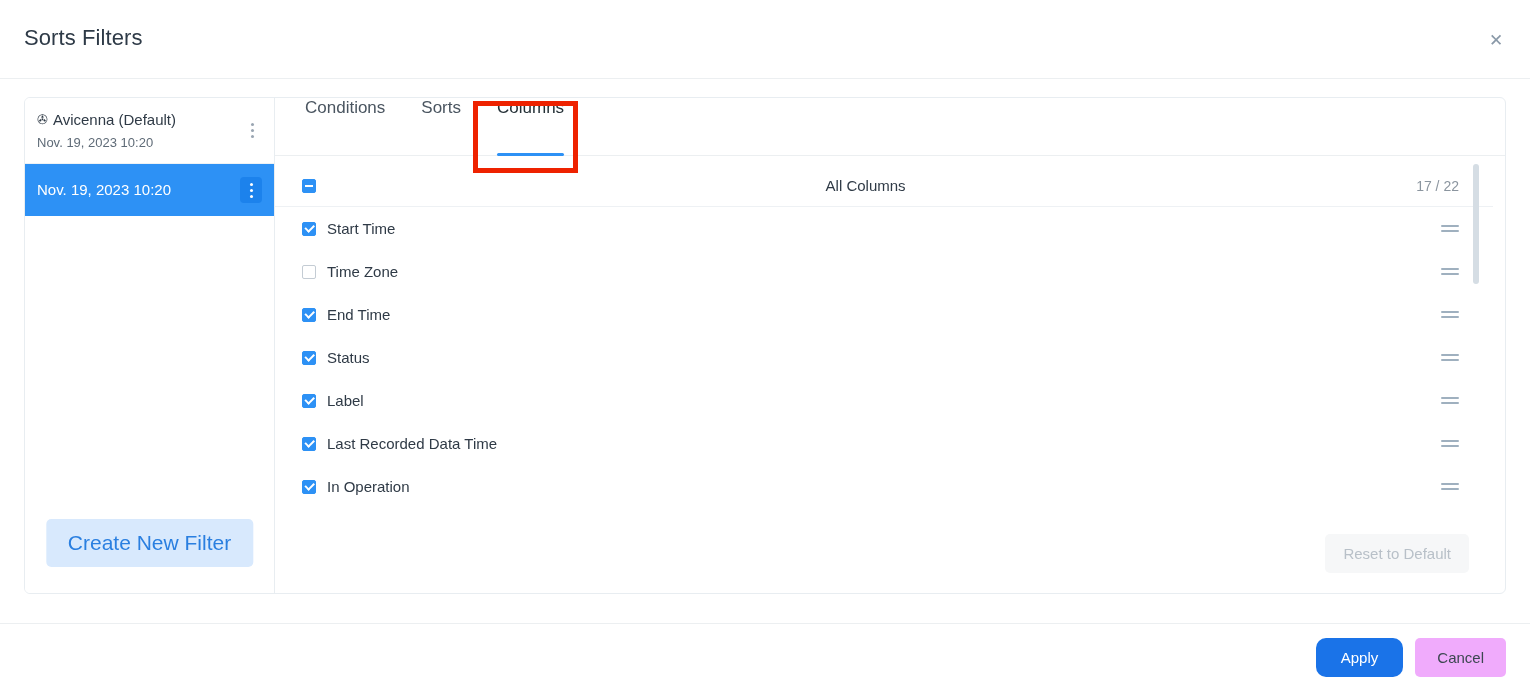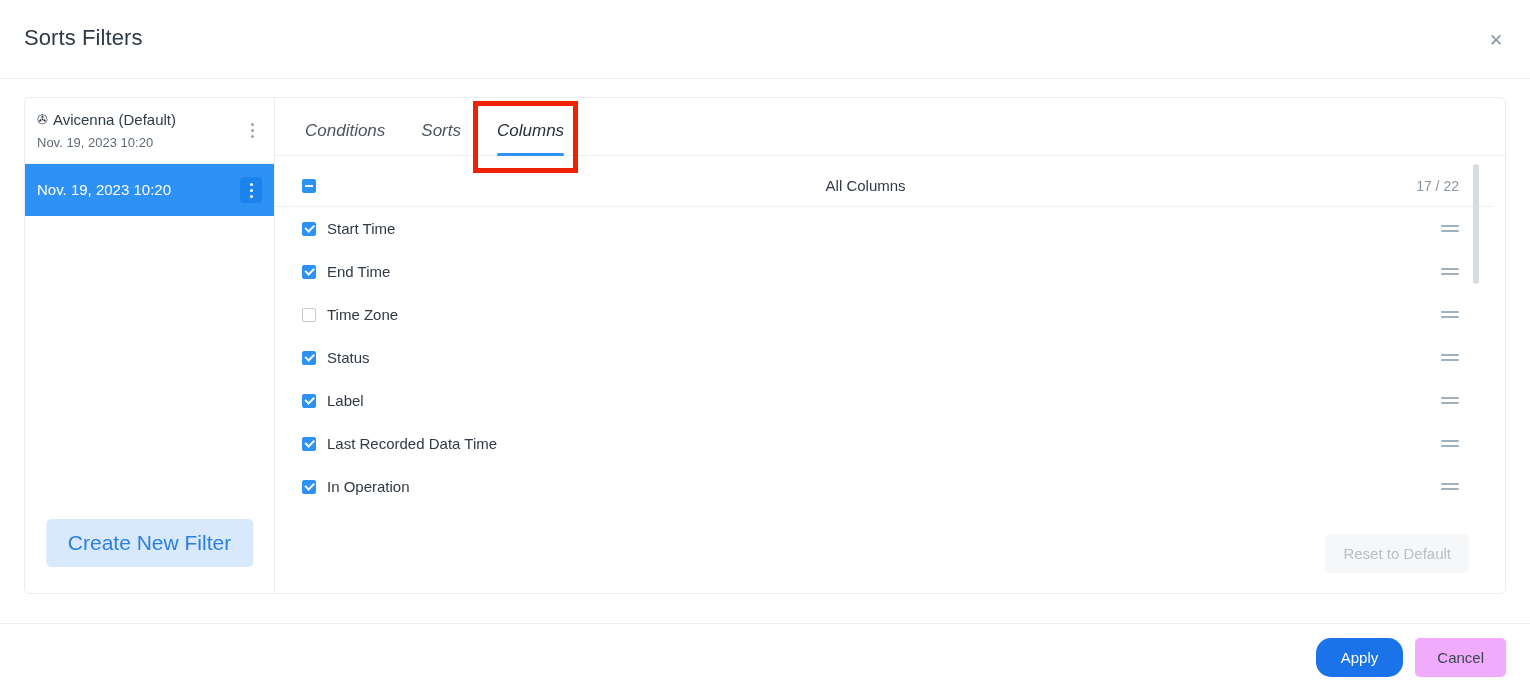--- a/index.html
+++ b/index.html
@@ -99,24 +99,23 @@
     cursor: pointer;
     font-family: "Liberation Sans", sans-serif;
     white-space: nowrap;
   }
 
   
   .content { flex: 1; position: relative; display: flex; flex-direction: column; }
   .tabs {
     height: 58px;
     border-bottom: 1px solid #eceff1;
-    display: flex; align-items: flex-end;
+    display: flex; 
     padding-left: 12px;
     position: relative;
-    font-style: italic;
   }
   .tab {
     position: relative;
     padding: 0 18px 14px 18px;
     font-size: 17px; color: #4a5560;
     cursor: pointer; line-height: 20px;
   }
   .tab.active { color: #263238; }
   .tab.active::after {
     content: ""; position: absolute;
@@ -209,21 +208,21 @@
   .dlg-footer {
     position: absolute; left: 0; bottom: 0;
     width: 1530px; height: 67px;
     border-top: 1px solid #eceff1;
     display: flex; align-items: center; justify-content: flex-end;
     padding-right: 24px; gap: 12px;
     background: #fff;
   }
   .btn-apply {
     background: #1a73e8; color: #fff;
-    border: none; border-radius: 15px;
+    border: none; border-radius: 10px;
     font-size: 15px; font-weight: 500;
     padding: 11px 25px; cursor: pointer;
     font-family: "Liberation Sans", sans-serif;
   }
   .btn-cancel {
     background: #f0abfc; color: #3c4751;
     border: none; border-radius: 5px;
     font-size: 15px; padding: 11px 22px; cursor: pointer;
     font-family: "Liberation Sans", sans-serif;
   }
@@ -288,31 +287,31 @@
         <div class="row">
           <div class="cb checked"></div>
           <div class="row-label">Start Time</div>
           <div class="drag-handle">
               <span></span>
               <span></span>
             </div>
         </div>
 
         <div class="row">
-          <div class="cb checked"></div>
-          <div class="row-label">End Time</div>
-          <div class="drag-handle">
-              <span></span>
-              <span></span>
-            </div>
-        </div>
-
-        <div class="row">
           <div class="cb unchecked"></div>
           <div class="row-label">Time Zone</div>
+          <div class="drag-handle">
+              <span></span>
+              <span></span>
+            </div>
+        </div>
+
+        <div class="row">
+          <div class="cb checked"></div>
+          <div class="row-label">End Time</div>
           <div class="drag-handle">
               <span></span>
               <span></span>
             </div>
         </div>
 
         <div class="row">
           <div class="cb checked"></div>
           <div class="row-label">Status</div>
           <div class="drag-handle">

